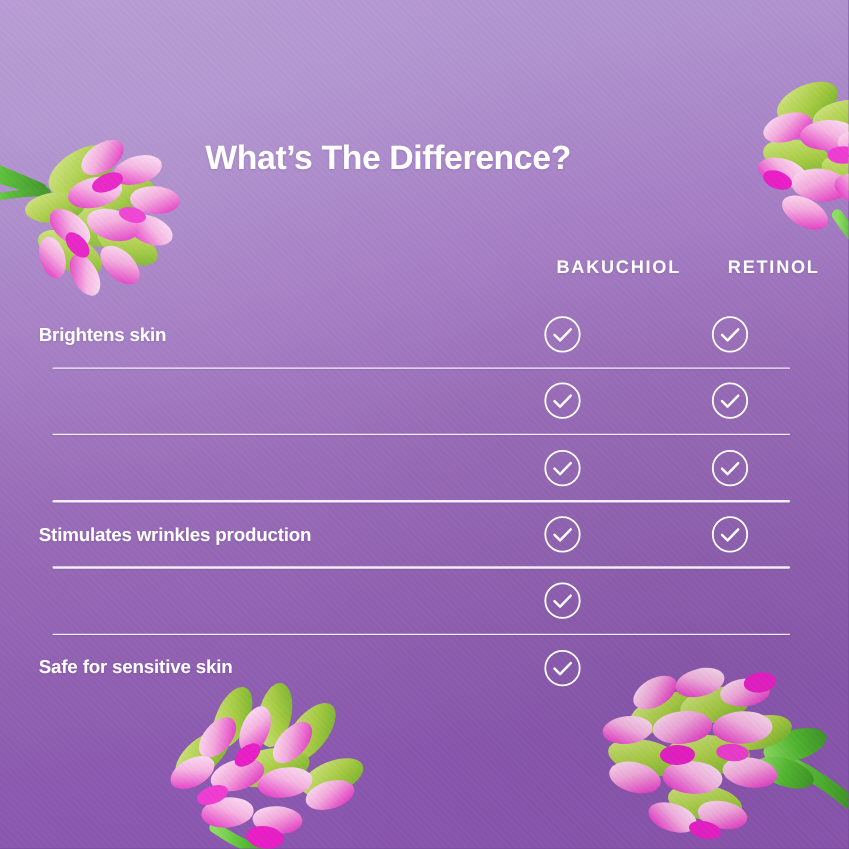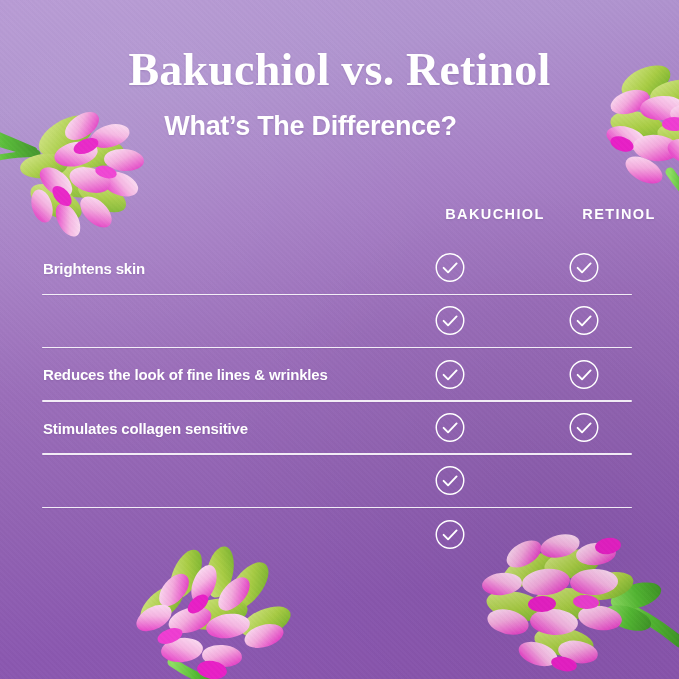--- a/index.html
+++ b/index.html
@@ -91,21 +91,21 @@
     top: 241px;
     left: 0;
     width: 679px;
   }
   .row {
     position: relative;
     height: 53.3px;
   }
   .row-label {
     position: absolute;
-    left: 43px;
+    left: 31px;
     top: 50%;
     transform: translateY(-50%);
     font-weight: bold;
     font-size: 15px;
     letter-spacing: -0.15px;
     color: #ffffff;
     white-space: nowrap;
     text-shadow: 0 1px 2px rgba(70,40,100,0.16);
   }
   .cell {
@@ -271,21 +271,20 @@
         <ellipse cx="140" cy="20" rx="13" ry="8" fill="#e81fc6" transform="rotate(-8 140 20)"></ellipse>
         <ellipse cx="74" cy="78" rx="14" ry="8" fill="#e81fc6" transform="rotate(-2 74 78)"></ellipse>
         <ellipse cx="118" cy="76" rx="13" ry="7" fill="#ef3dd2" transform="rotate(4 118 76)"></ellipse>
         <ellipse cx="96" cy="138" rx="13" ry="7" fill="#e81fc6" transform="rotate(12 96 138)"></ellipse>
       </g>
     </svg>
   </div>
 
   <div class="grain"></div>
 
-  <div class="title">Bakuchiol vs. Retinol</div>
   <div class="subtitle">What’s The Difference?</div>
 
   <div class="col-headers">
     <div class="col-header c0">BAKUCHIOL</div>
     <div class="col-header c1">RETINOL</div>
   </div>
 
   <div class="rows" id="rows">
       <div class="row">
         <div class="row-label">Brightens skin</div>
@@ -312,37 +311,36 @@
         </div>
         <div class="cell c1">
           <svg viewBox="0 0 32 32" aria-hidden="true">
             <circle cx="16" cy="16" r="14.2" fill="none" stroke="#ffffff" stroke-width="1.5"></circle>
             <path d="M9.4 16.4 L14 21 L22.8 11.8" fill="none" stroke="#ffffff" stroke-width="2" stroke-linecap="round" stroke-linejoin="round"></path>
           </svg>
         </div>
       </div>
       <div class="divider" style="top: 105.8px;"></div>
       <div class="row">
-        <div class="row-label">Reduces the look of fine lines &amp; wrinkles</div>
         <div class="cell c0">
           <svg viewBox="0 0 32 32" aria-hidden="true">
             <circle cx="16" cy="16" r="14.2" fill="none" stroke="#ffffff" stroke-width="1.5"></circle>
             <path d="M9.4 16.4 L14 21 L22.8 11.8" fill="none" stroke="#ffffff" stroke-width="2" stroke-linecap="round" stroke-linejoin="round"></path>
           </svg>
         </div>
         <div class="cell c1">
           <svg viewBox="0 0 32 32" aria-hidden="true">
             <circle cx="16" cy="16" r="14.2" fill="none" stroke="#ffffff" stroke-width="1.5"></circle>
             <path d="M9.4 16.4 L14 21 L22.8 11.8" fill="none" stroke="#ffffff" stroke-width="2" stroke-linecap="round" stroke-linejoin="round"></path>
           </svg>
         </div>
       </div>
       <div class="divider" style="top: 159.1px;"></div>
       <div class="row">
-        <div class="row-label">Stimulates collagen sensitive</div>
+        <div class="row-label">Stimulates wrinkles production</div>
         <div class="cell c0">
           <svg viewBox="0 0 32 32" aria-hidden="true">
             <circle cx="16" cy="16" r="14.2" fill="none" stroke="#ffffff" stroke-width="1.5"></circle>
             <path d="M9.4 16.4 L14 21 L22.8 11.8" fill="none" stroke="#ffffff" stroke-width="2" stroke-linecap="round" stroke-linejoin="round"></path>
           </svg>
         </div>
         <div class="cell c1">
           <svg viewBox="0 0 32 32" aria-hidden="true">
             <circle cx="16" cy="16" r="14.2" fill="none" stroke="#ffffff" stroke-width="1.5"></circle>
             <path d="M9.4 16.4 L14 21 L22.8 11.8" fill="none" stroke="#ffffff" stroke-width="2" stroke-linecap="round" stroke-linejoin="round"></path>
@@ -353,20 +351,21 @@
       <div class="row">
         <div class="cell c0">
           <svg viewBox="0 0 32 32" aria-hidden="true">
             <circle cx="16" cy="16" r="14.2" fill="none" stroke="#ffffff" stroke-width="1.5"></circle>
             <path d="M9.4 16.4 L14 21 L22.8 11.8" fill="none" stroke="#ffffff" stroke-width="2" stroke-linecap="round" stroke-linejoin="round"></path>
           </svg>
         </div>
       </div>
       <div class="divider" style="top: 265.7px;"></div>
       <div class="row">
+        <div class="row-label">Safe for sensitive skin</div>
         <div class="cell c0">
           <svg viewBox="0 0 32 32" aria-hidden="true">
             <circle cx="16" cy="16" r="14.2" fill="none" stroke="#ffffff" stroke-width="1.5"></circle>
             <path d="M9.4 16.4 L14 21 L22.8 11.8" fill="none" stroke="#ffffff" stroke-width="2" stroke-linecap="round" stroke-linejoin="round"></path>
           </svg>
         </div>
       </div>
     </div>
 
 </div>

